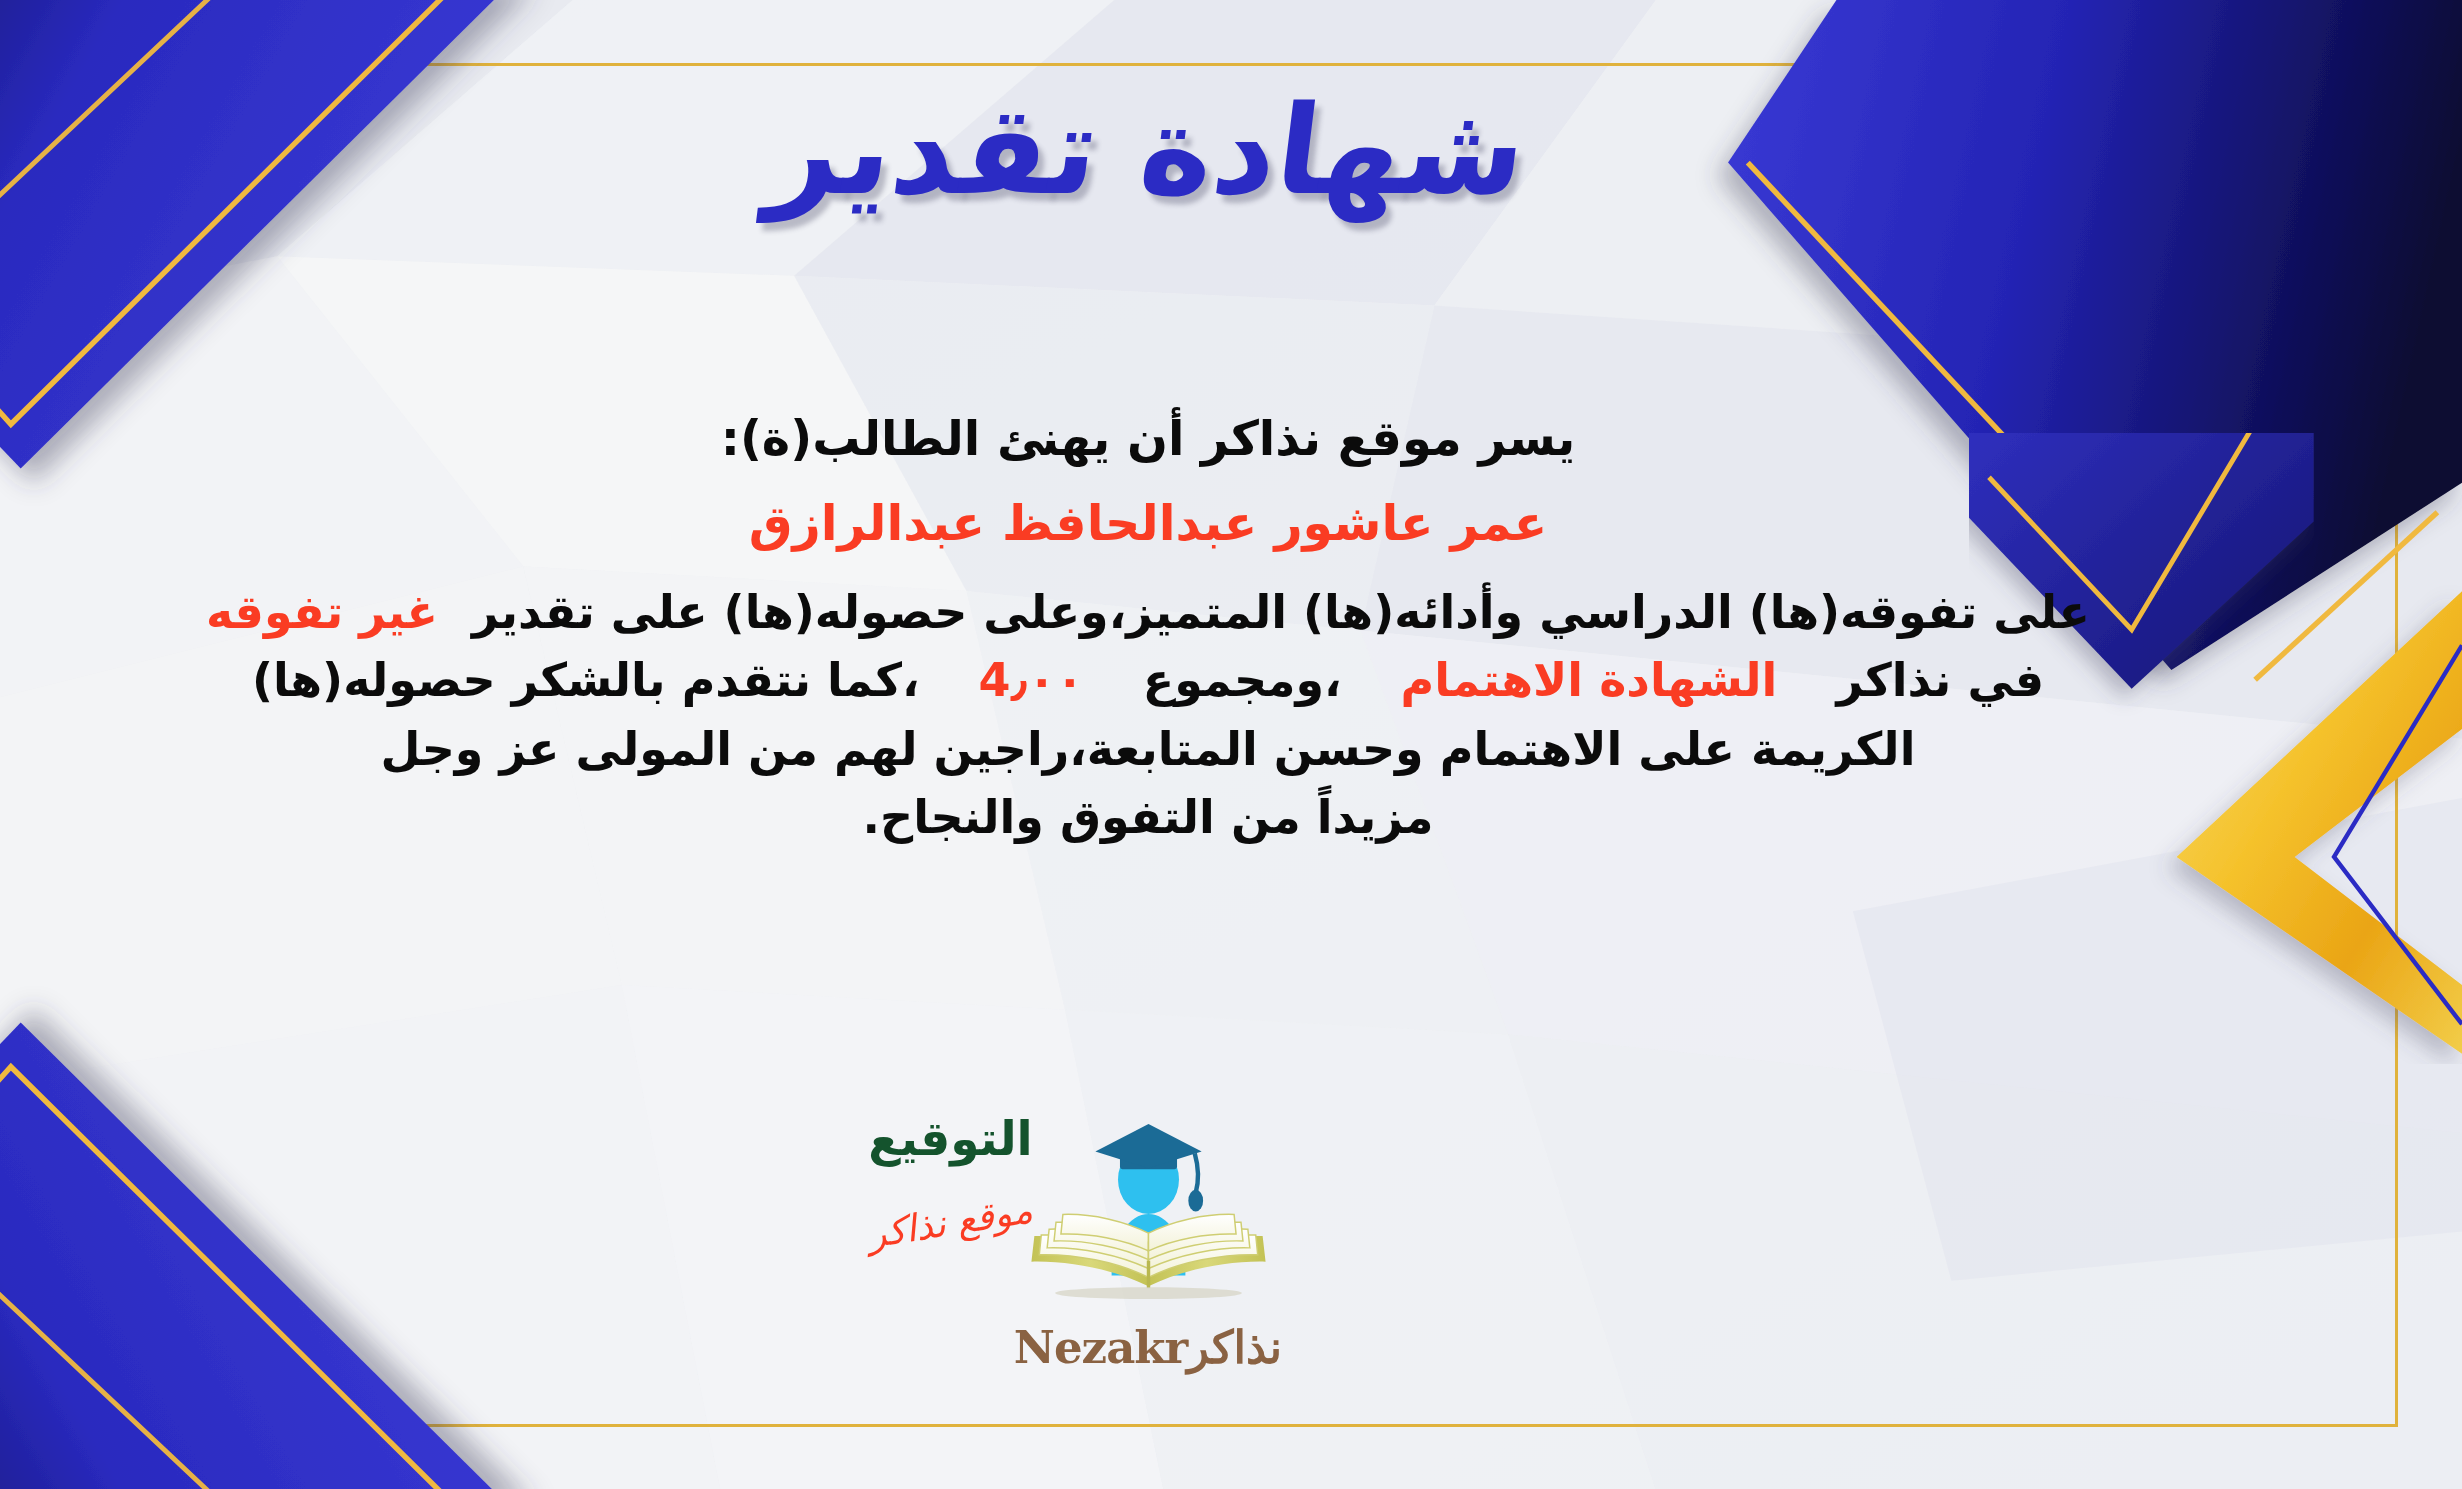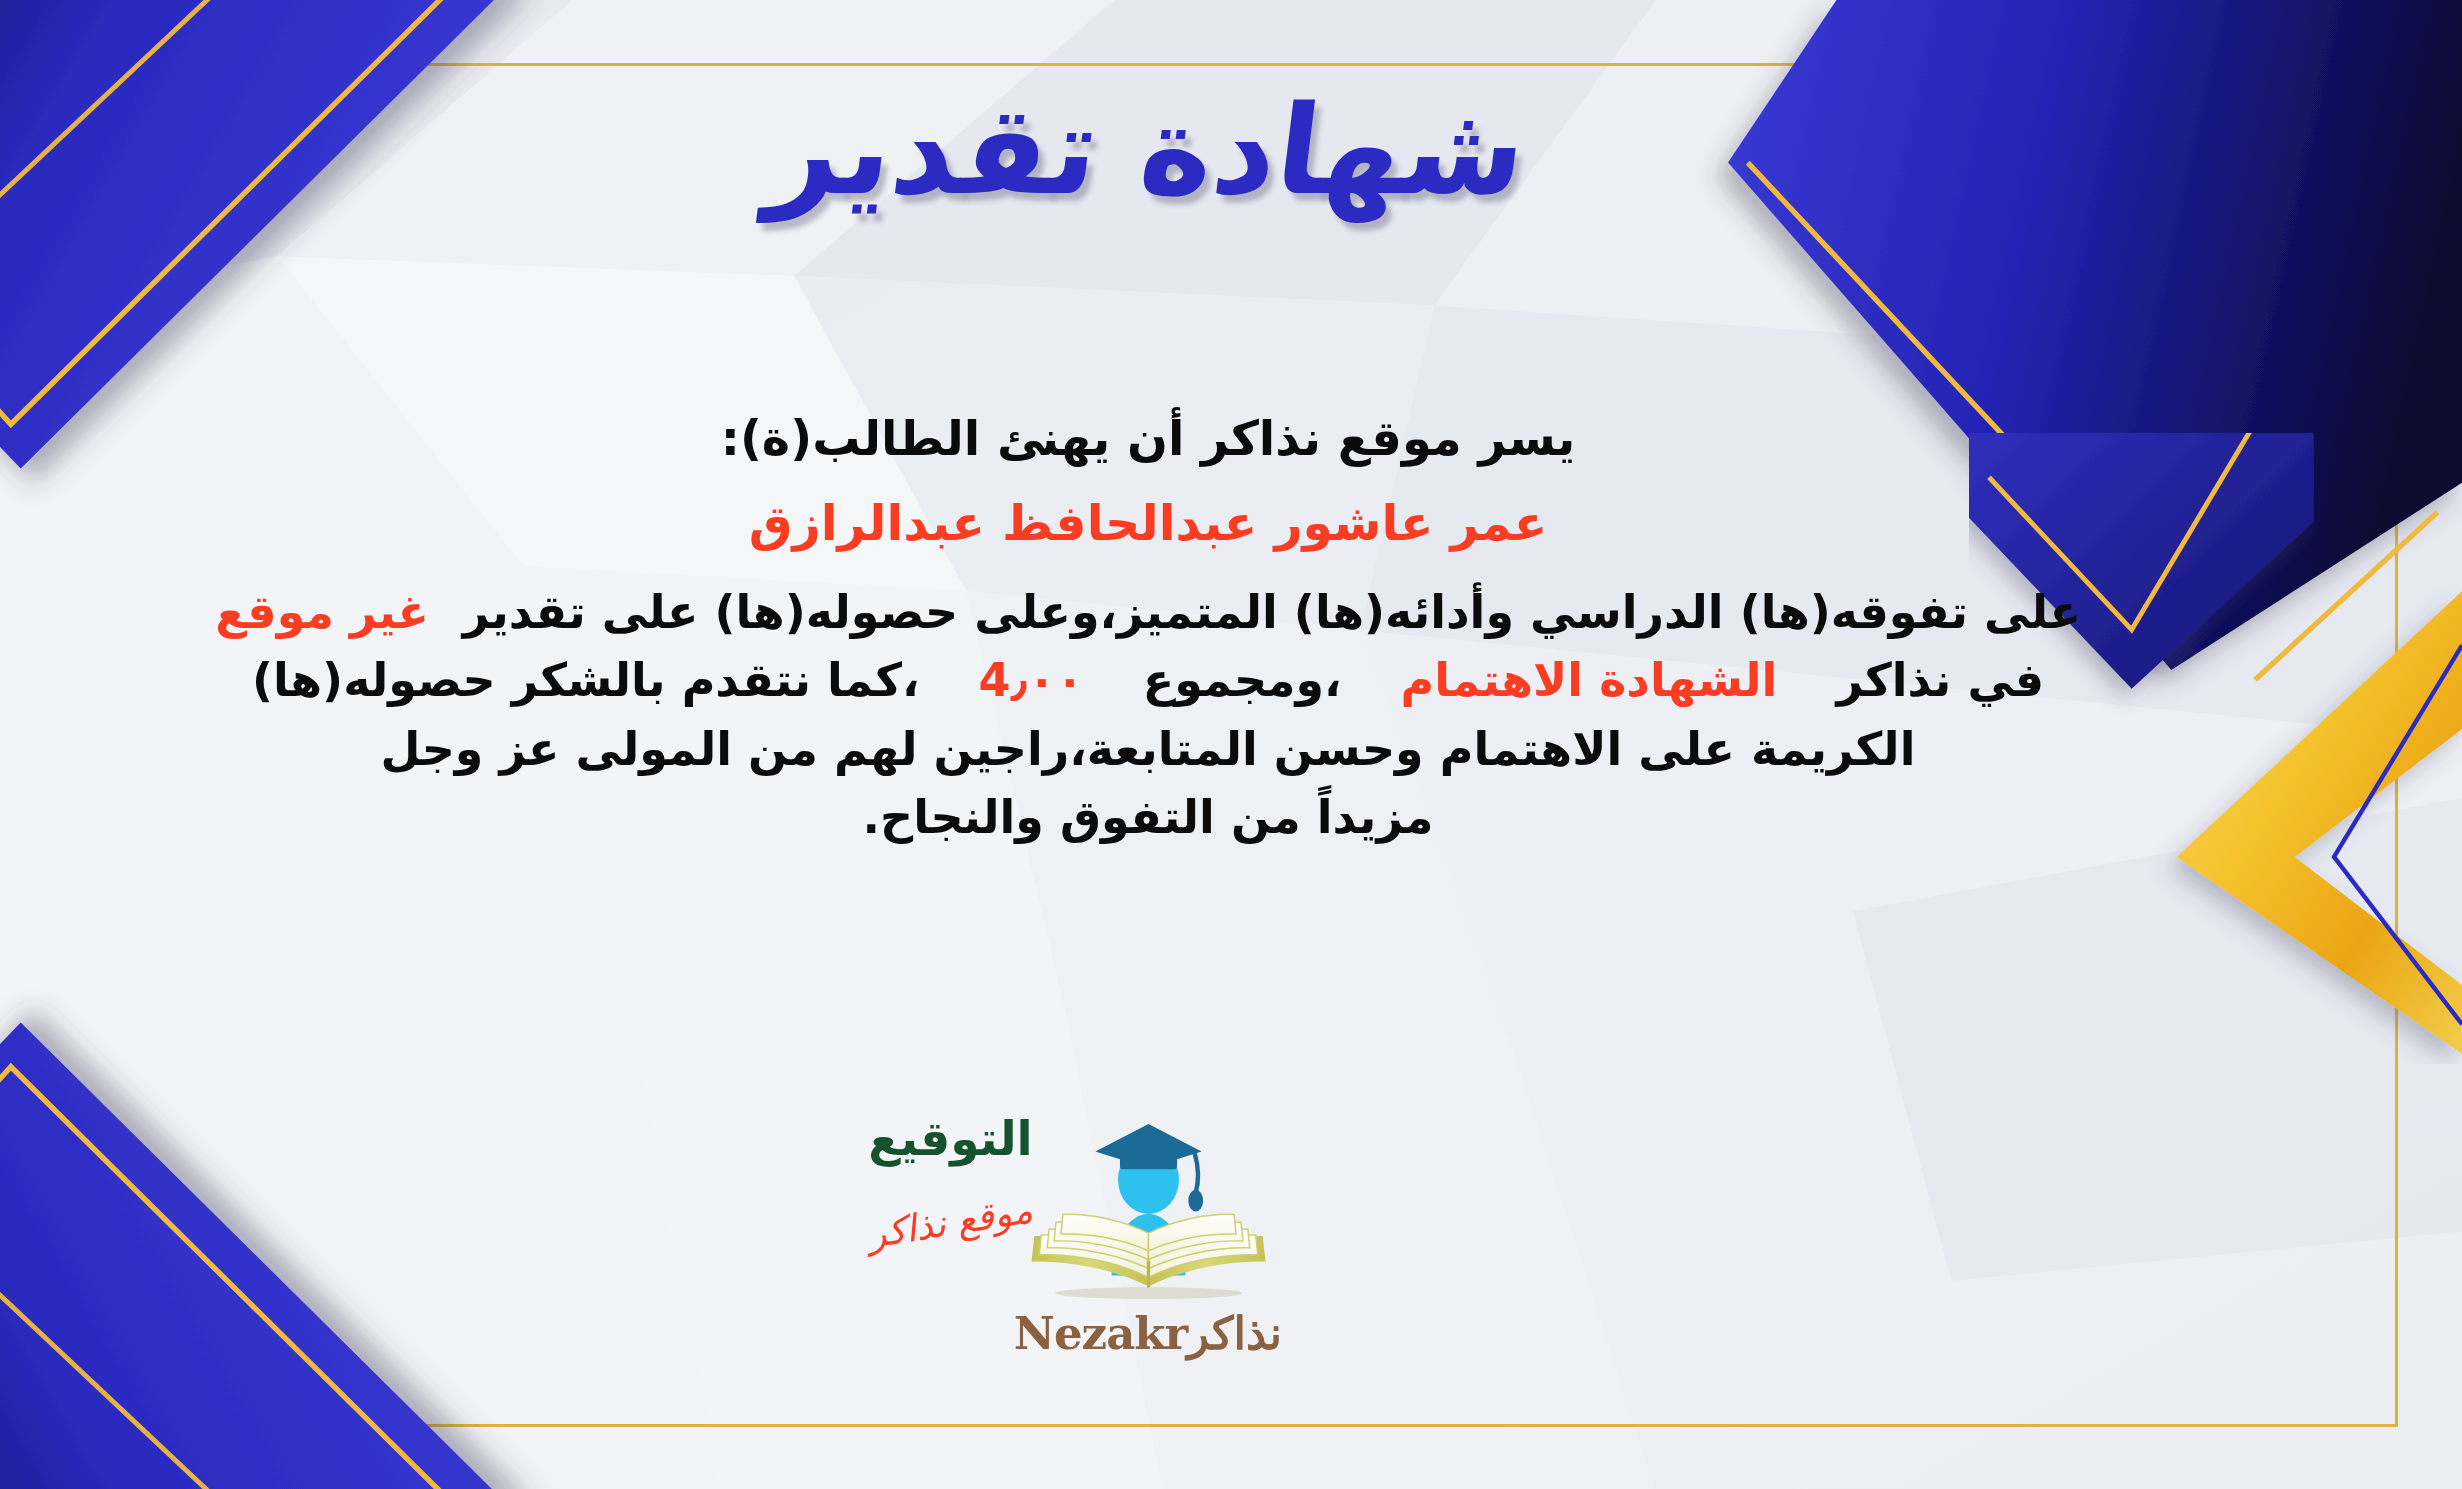--- a/index.html
+++ b/index.html
@@ -115,21 +115,21 @@
   .logo-col {
     position: absolute;
     left: 0; right: 0;
     top: 0;
     margin: 0 auto;
     width: 483px;
     text-align: center;
   }
   .logo-mark { display: block; margin: 0 auto; }
   .logo-word {
-    margin-top: 6px;
+    margin-top: 20px;
     font-family: "DejaVu Serif", "Liberation Serif", serif;
     font-weight: bold;
     font-size: 45px;
     color: #8a6242;
     letter-spacing: -1px;
     line-height: 1;
   }
 </style>
 </head>
 <body>
@@ -304,21 +304,21 @@
   <div class="title-wrap">
     <div class="title-text">شهادة تقدير</div>
   </div>
 
   <div class="body-block">
 
     <p class="line line-intro">يسر موقع نذاكر أن يهنئ الطالب(ة):</p>
 
     <p class="line line-name">عمر عاشور عبدالحافظ عبدالرازق</p>
 
-    <p class="line line-body"><span>على تفوقه(ها) الدراسي وأدائه(ها) المتميز،وعلى حصوله(ها) على تقدير</span><span class="sp-mid"></span><span class="accent-red">غير موقع</span></p>
+    <p class="line line-body"><span>على تفوقه(ها) الدراسي وأدائه(ها) المتميز،وعلى حصوله(ها) على تقدير</span><span class="sp-mid"></span><span class="accent-red">غير تفوقه</span></p>
 
     <p class="line line-body"><span>في نذاكر</span><span class="sp-wide"></span><span class="accent-red">الشهادة الاهتمام</span><span class="sp-wide"></span><span>،ومجموع</span><span class="sp-wide"></span><span class="accent-red">4٫٠٠</span><span class="sp-wide"></span><span>،كما نتقدم بالشكر حصوله(ها)</span></p>
 
     <p class="line line-body">الكريمة على الاهتمام وحسن المتابعة،راجين لهم من المولى عز وجل</p>
 
     <p class="line line-body">مزيداً من التفوق والنجاح.</p>
   </div>
 
   <div class="footer">
 

